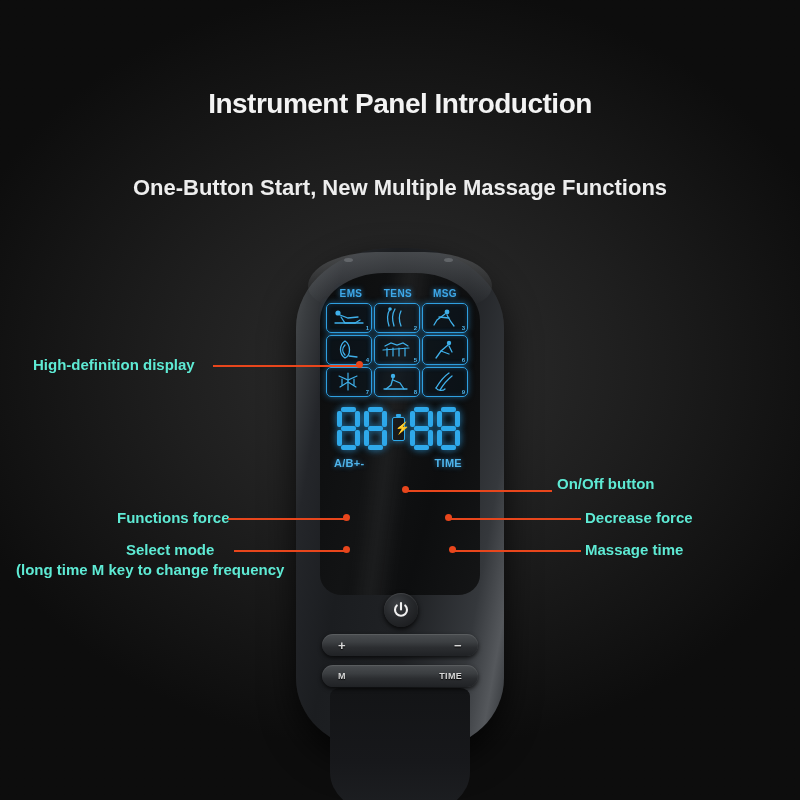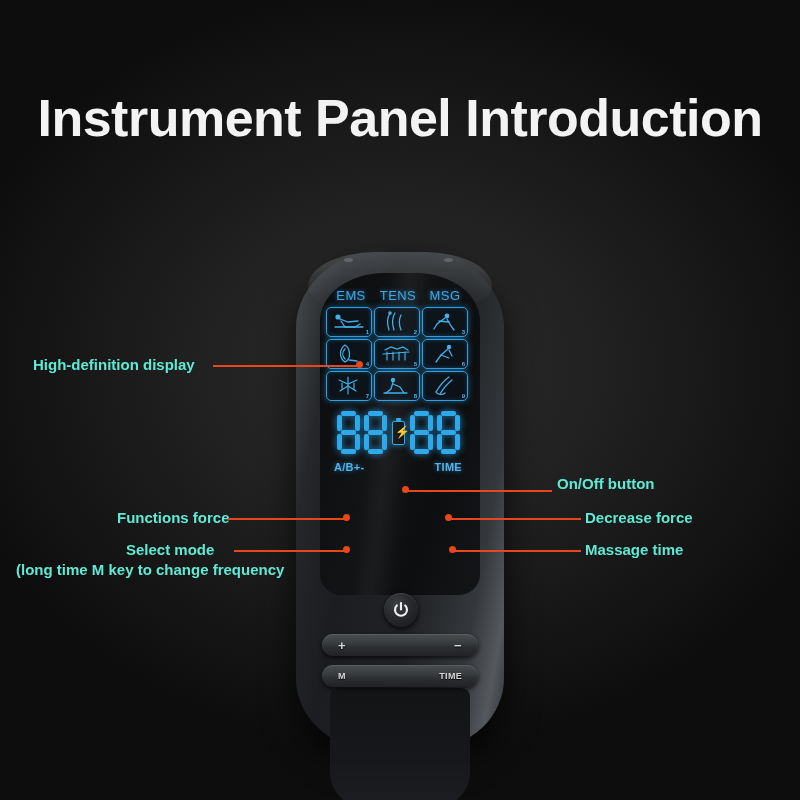--- a/index.html
+++ b/index.html
@@ -29,21 +29,21 @@
   }
 
   
   .title {
     position: absolute;
     top: 88px;
     left: 0;
     width: 800px;
     text-align: center;
     color: #f3f3f3;
-    font-size: 52px;
+    font-size: 28px;
     font-weight: bold;
     letter-spacing: -0.5px;
     z-index: 6;
   }
   .subtitle {
     position: absolute;
     top: 175px;
     left: 0;
     width: 800px;
     text-align: center;
@@ -124,22 +124,22 @@
   }
   .mode-row {
     display: flex;
     width: 140px;
     margin-left: 4px;
     justify-content: space-between;
     margin-bottom: 4px;
   }
   .mode-label {
     color: #3ea8e8;
-    font-size: 13px;
-    font-weight: normal;
+    font-size: 10px;
+    font-weight: bold;
     letter-spacing: 0.4px;
     width: 46px;
     text-align: center;
     text-shadow: 0 0 5px rgba(45,150,220,0.8);
   }
   .icon-grid {
     width: 144px;
     margin-left: 2px;
     display: grid;
     grid-template-columns: repeat(3, 46px);
@@ -325,20 +325,21 @@
     text-align: center;
     overflow: hidden;
   }
 </style>
 </head>
 <body>
 
 <div id="page">
 
   <div class="title">Instrument Panel Introduction</div>
+  <div class="subtitle">One-Button Start, New Multiple Massage Functions</div>
 
   <div id="device">
     <div class="shell"></div>
     <div class="lower-inset"></div>
     <div class="shell-top-rim"></div>
     <div class="speaker-dot d1"></div>
     <div class="speaker-dot d2"></div>
 
     <div class="faceplate">
       <div class="faceplate-sheen"></div>

